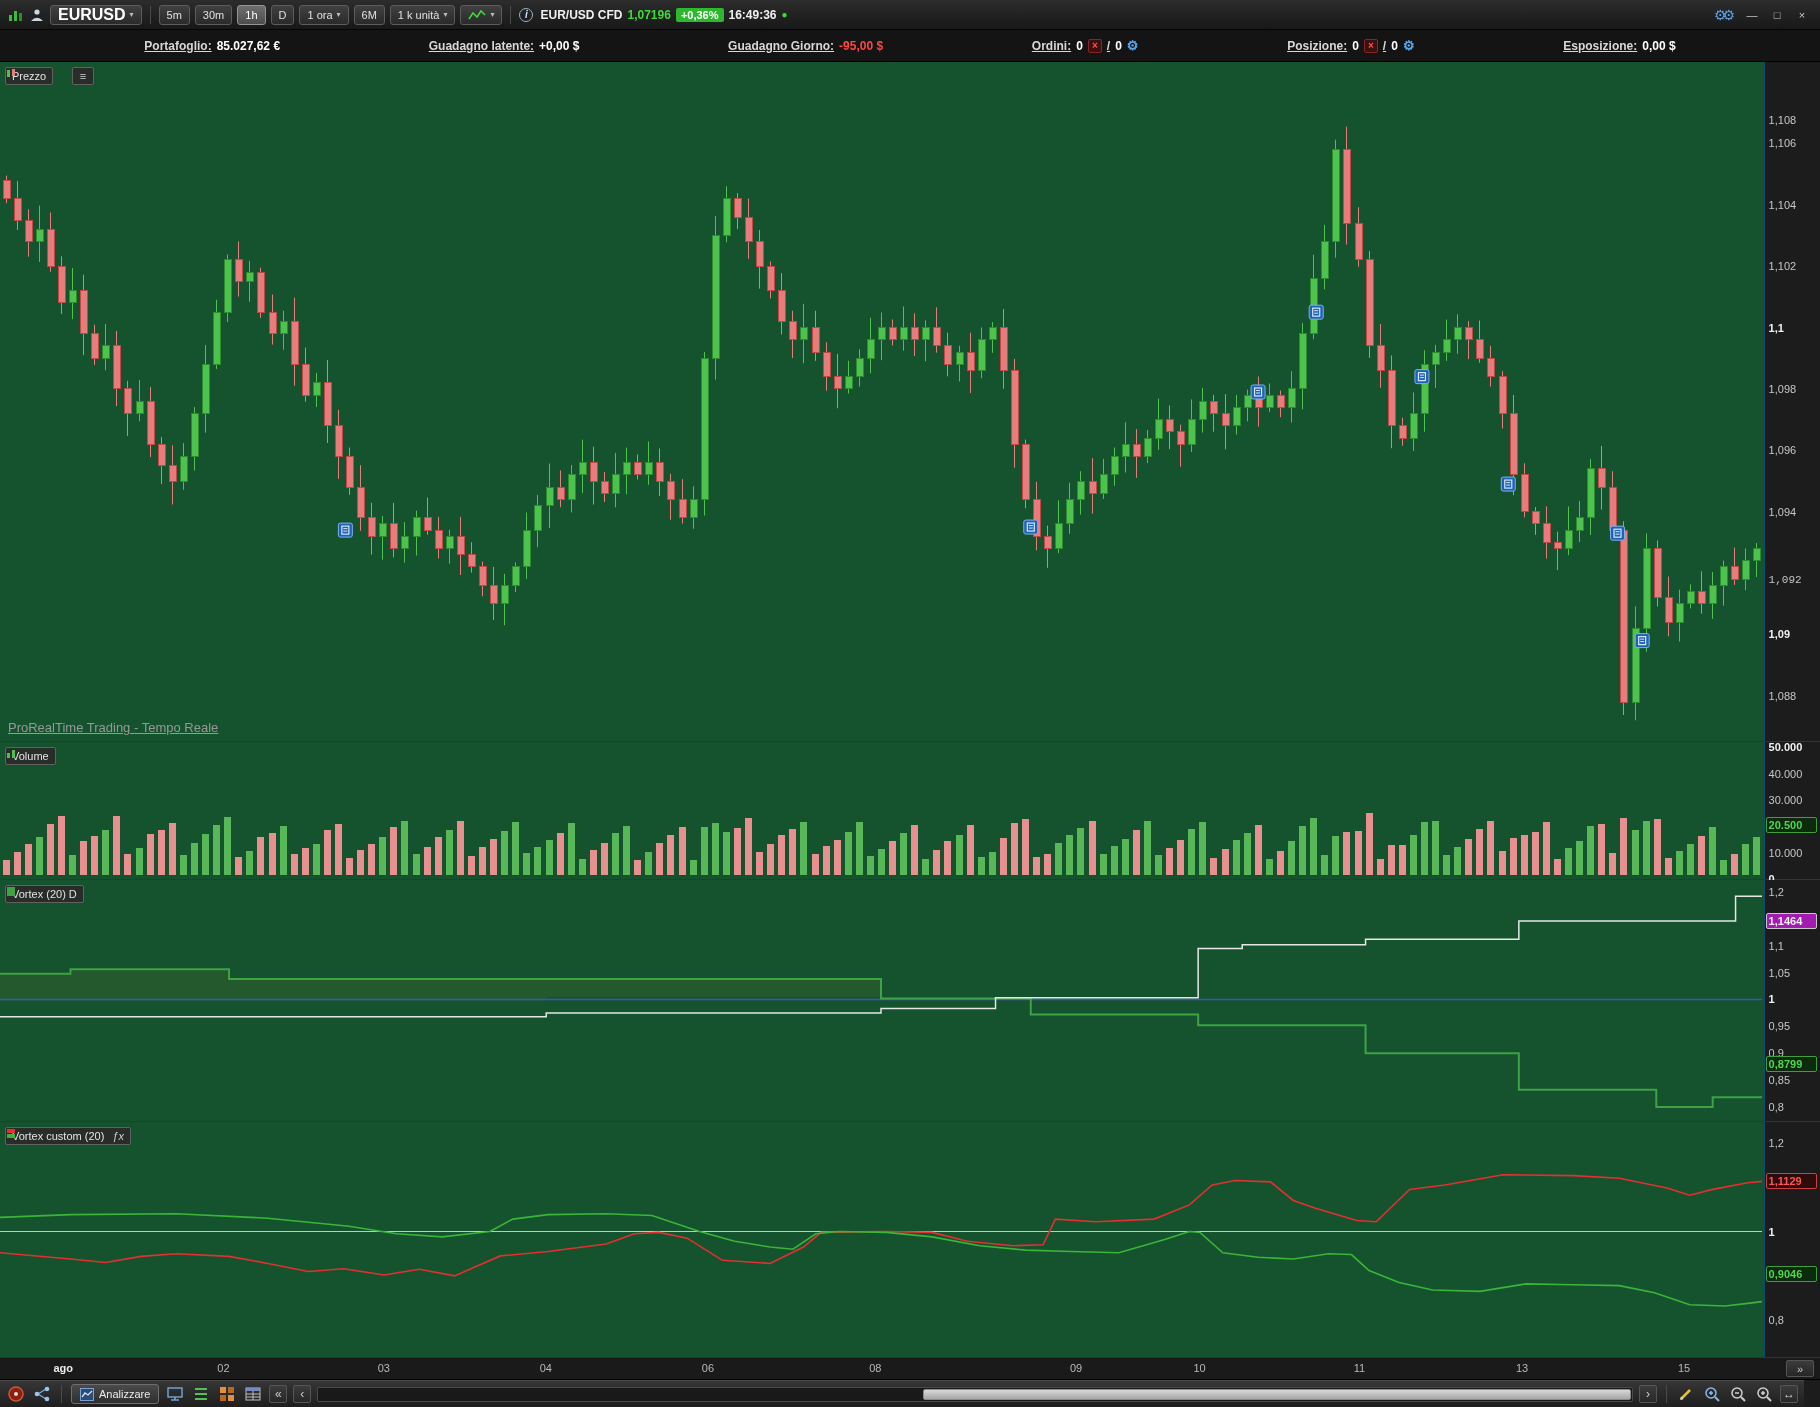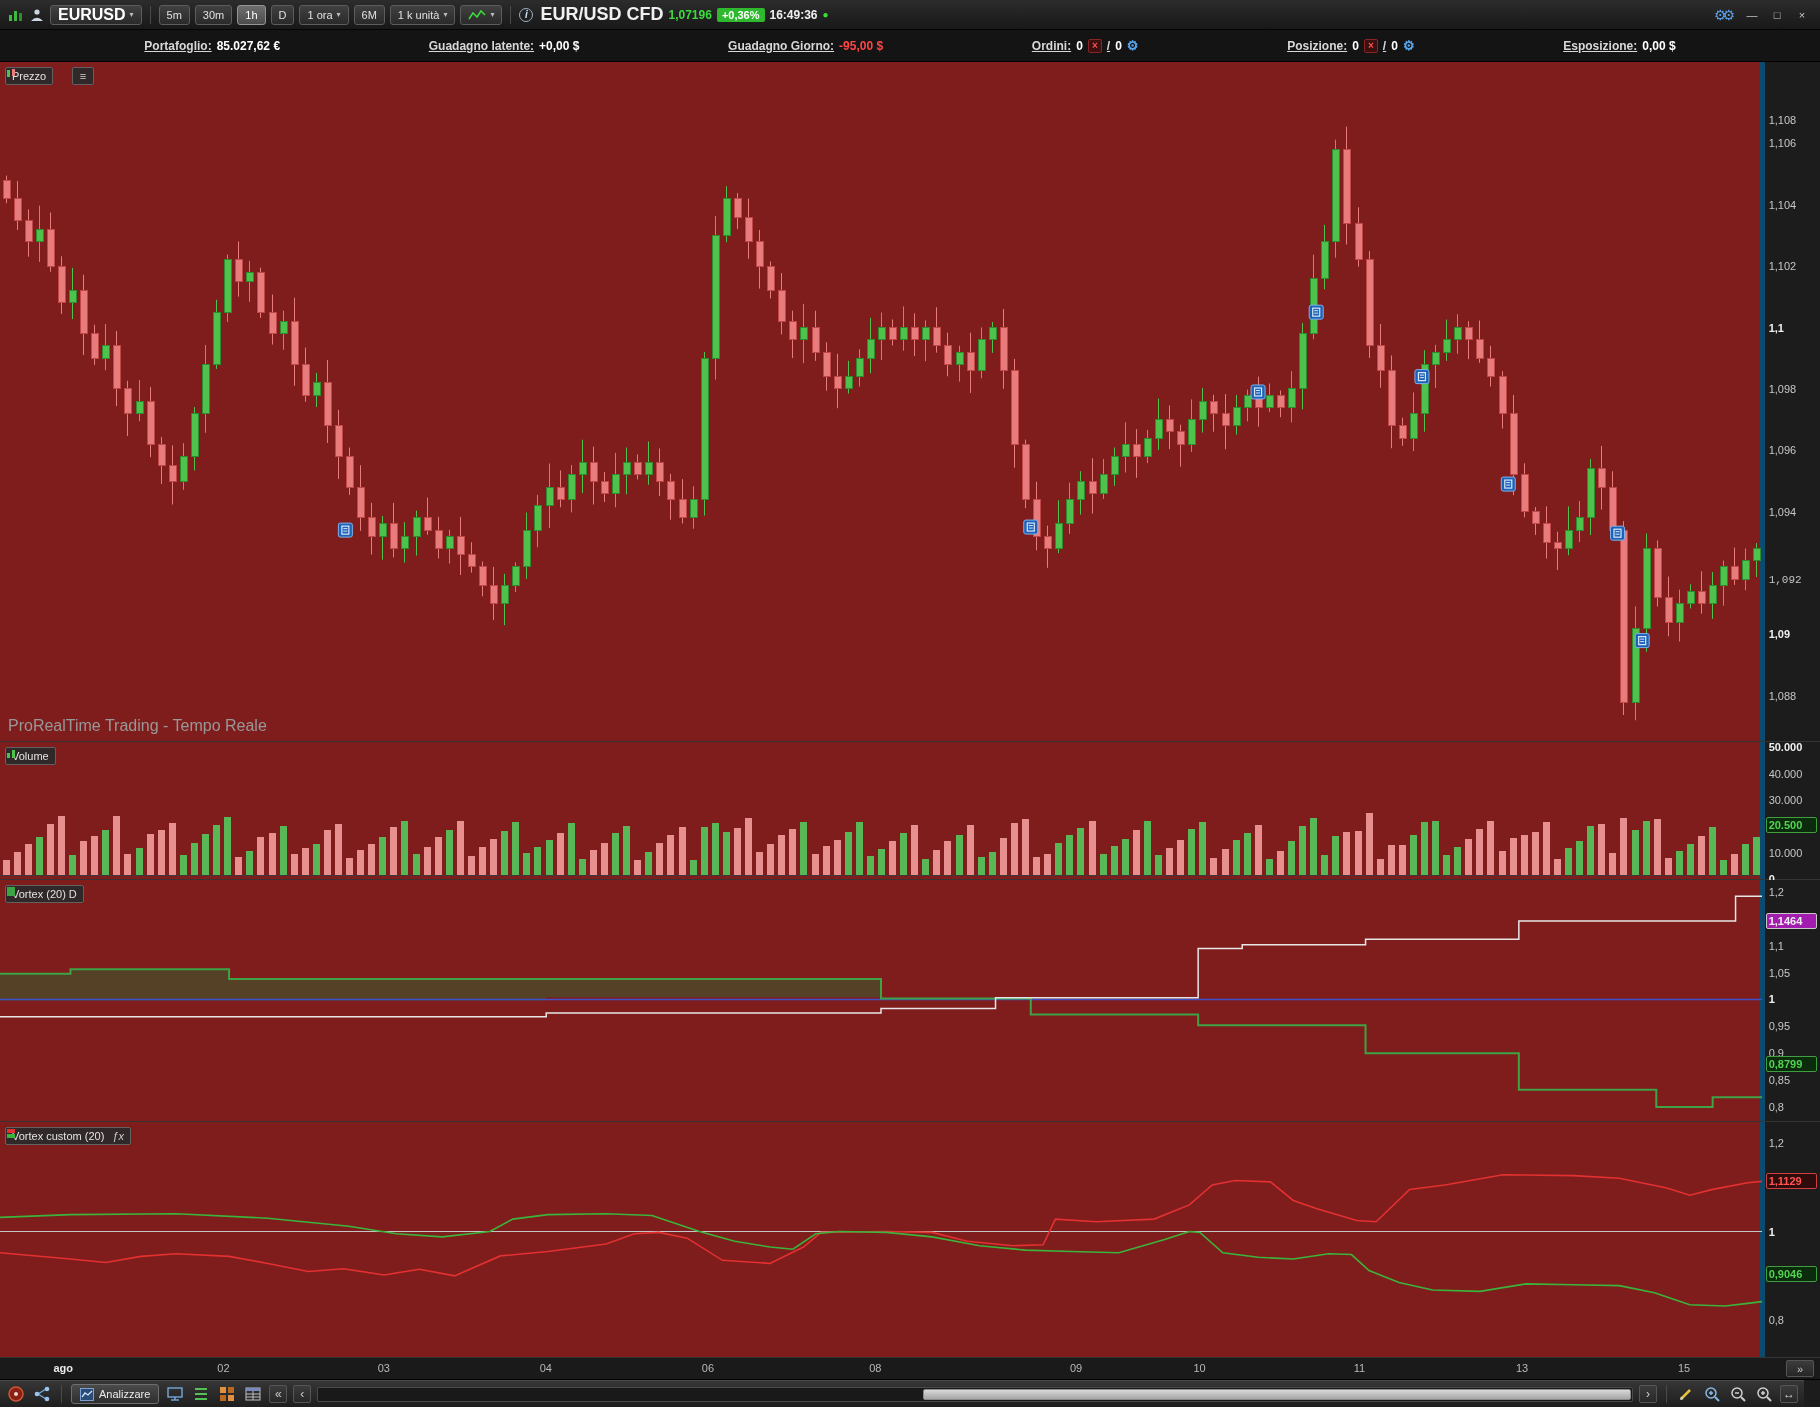--- a/index.html
+++ b/index.html
@@ -6,21 +6,21 @@
   html,body{margin:0;padding:0;background:#000;}
   #app{position:relative;width:1820px;height:1407px;background:#1c1c1c;font-family:"Liberation Sans",sans-serif;color:#ddd;overflow:hidden;}
 
   
   .topbar{position:absolute;top:0;left:0;width:1820px;height:30px;display:flex;align-items:center;gap:5px;padding:0 8px;background:linear-gradient(#2c2c2c,#181818);border-bottom:1px solid #050505;}
   .tbtn{height:20px;padding:0 7px;display:inline-flex;align-items:center;gap:4px;font-size:11px;color:#e0e0e0;background:linear-gradient(#404040,#2a2a2a);border:1px solid #5c5c5c;border-radius:3px;}
   .tbtn.active{background:linear-gradient(#6e6e6e,#4c4c4c);border-color:#949494;color:#fff;}
   .arr{font-size:8px;color:#bbb;}
   .tb-sep{width:1px;height:18px;background:#4a4a4a;margin:0 3px;}
   .sym{font-weight:bold;font-size:16px;color:#fff;}
-  .quote-name{font-weight:bold;font-size:18px;color:#f0f0f0;margin-left:2px;}
+  .quote-name{font-weight:bold;font-size:12px;color:#f0f0f0;margin-left:2px;}
   .quote-last{font-weight:bold;font-size:12px;color:#3ddc3d;}
   .badge{background:#2db82d;color:#fff;font-weight:bold;font-size:11px;padding:1px 5px;border-radius:2px;}
   .quote-time{font-weight:bold;font-size:12px;color:#f0f0f0;}
   .live-dot{color:#35e035;font-size:10px;}
   .spacer{flex:1;}
   .winbtn{width:20px;height:16px;display:inline-flex;align-items:center;justify-content:center;color:#c4c4c4;font-size:11px;}
   .gears{color:#5aa0e8;font-size:14px;letter-spacing:-4px;margin-right:6px;}
   .info-i{width:14px;height:14px;border-radius:50%;border:1px solid #9ab0c8;color:#cfe0f0;font-size:10px;display:inline-flex;align-items:center;justify-content:center;font-style:italic;font-weight:bold;}
   .tbi{display:inline-flex;align-items:center;justify-content:center;}
 
@@ -28,30 +28,30 @@
   .accountbar{position:absolute;top:30px;left:0;width:1820px;height:32px;background:#141414;border-bottom:1px solid #000;display:flex;align-items:center;justify-content:space-around;font-size:12px;padding:0 70px;}
   .acct{display:flex;align-items:center;gap:5px;font-weight:bold;}
   .alabel{color:#d8d8d8;text-decoration:underline;}
   .avalue{color:#fff;}
   .avalue.neg{color:#ff4545;}
   .mini-x{color:#ff5050;font-size:10px;font-weight:bold;background:#3a1010;border:1px solid #8a2525;border-radius:2px;width:14px;height:14px;display:inline-flex;align-items:center;justify-content:center;line-height:1;}
   .mini-gear{color:#58a8f0;font-size:13px;}
 
   
   .panel{position:absolute;left:0;width:1820px;display:flex;border-bottom:1px solid #343434;}
-  .plot{position:relative;width:1816px;height:100%;background:#7f1d1d;border-right:5px solid #0c4a6e;}
+  .plot{position:relative;width:1816px;height:100%;background:#14532d;border-right:2px solid #0c4a6e;}
   .plot svg{position:absolute;top:0;left:0;display:block;}
   .axis{position:relative;width:57px;height:100%;background:#1c1c1c;font-size:11px;}
   .ylab{position:absolute;left:4px;font-size:11px;color:#c6c6c6;line-height:14px;white-space:nowrap;}
   .ylab.bold{font-weight:bold;color:#f0f0f0;}
   .ytag{position:absolute;left:1px;right:3px;font-size:11px;line-height:14px;border:1px solid;border-radius:2px;padding:0 2px;text-align:left;font-weight:bold;background:#101010;}
   .chip{position:absolute;top:5px;left:5px;z-index:4;display:inline-flex;align-items:center;gap:5px;height:18px;padding:0 6px;background:rgba(42,42,42,0.92);border:1px solid #616161;border-radius:2px;font-size:11px;color:#e2e2e2;}
   .chip-btn{left:72px;width:22px;justify-content:center;padding:0;color:#cfcfcf;}
   .fx{font-style:italic;color:#cfcfcf;margin-left:3px;}
-  .watermark{position:absolute;left:8px;bottom:6px;font-size:16px;color:#989898;z-index:3;}
+  .watermark{position:absolute;left:8px;bottom:6px;font-size:13px;color:#989898;z-index:3;text-decoration:underline;}
 
   
   .xaxisbar{position:absolute;top:1358px;left:0;width:1820px;height:22px;background:#1a1a1a;border-bottom:1px solid #000;}
   .xlab{position:absolute;top:4px;font-size:11px;color:#b8b8b8;}
   .xlab.bold{color:#eaeaea;font-weight:bold;}
   .xnav{position:absolute;right:6px;top:2px;width:28px;height:17px;display:flex;align-items:center;justify-content:center;color:#ccc;background:linear-gradient(#3c3c3c,#262626);border:1px solid #555;border-radius:2px;font-size:11px;}
 
   
   .bottombar{position:absolute;top:1380px;left:0;width:1804px;height:27px;background:linear-gradient(#363636,#1e1e1e);border-top:1px solid #4a4a4a;display:flex;align-items:center;gap:6px;padding:0 6px;}
   .bbi{width:20px;height:20px;display:inline-flex;align-items:center;justify-content:center;border-radius:3px;}

